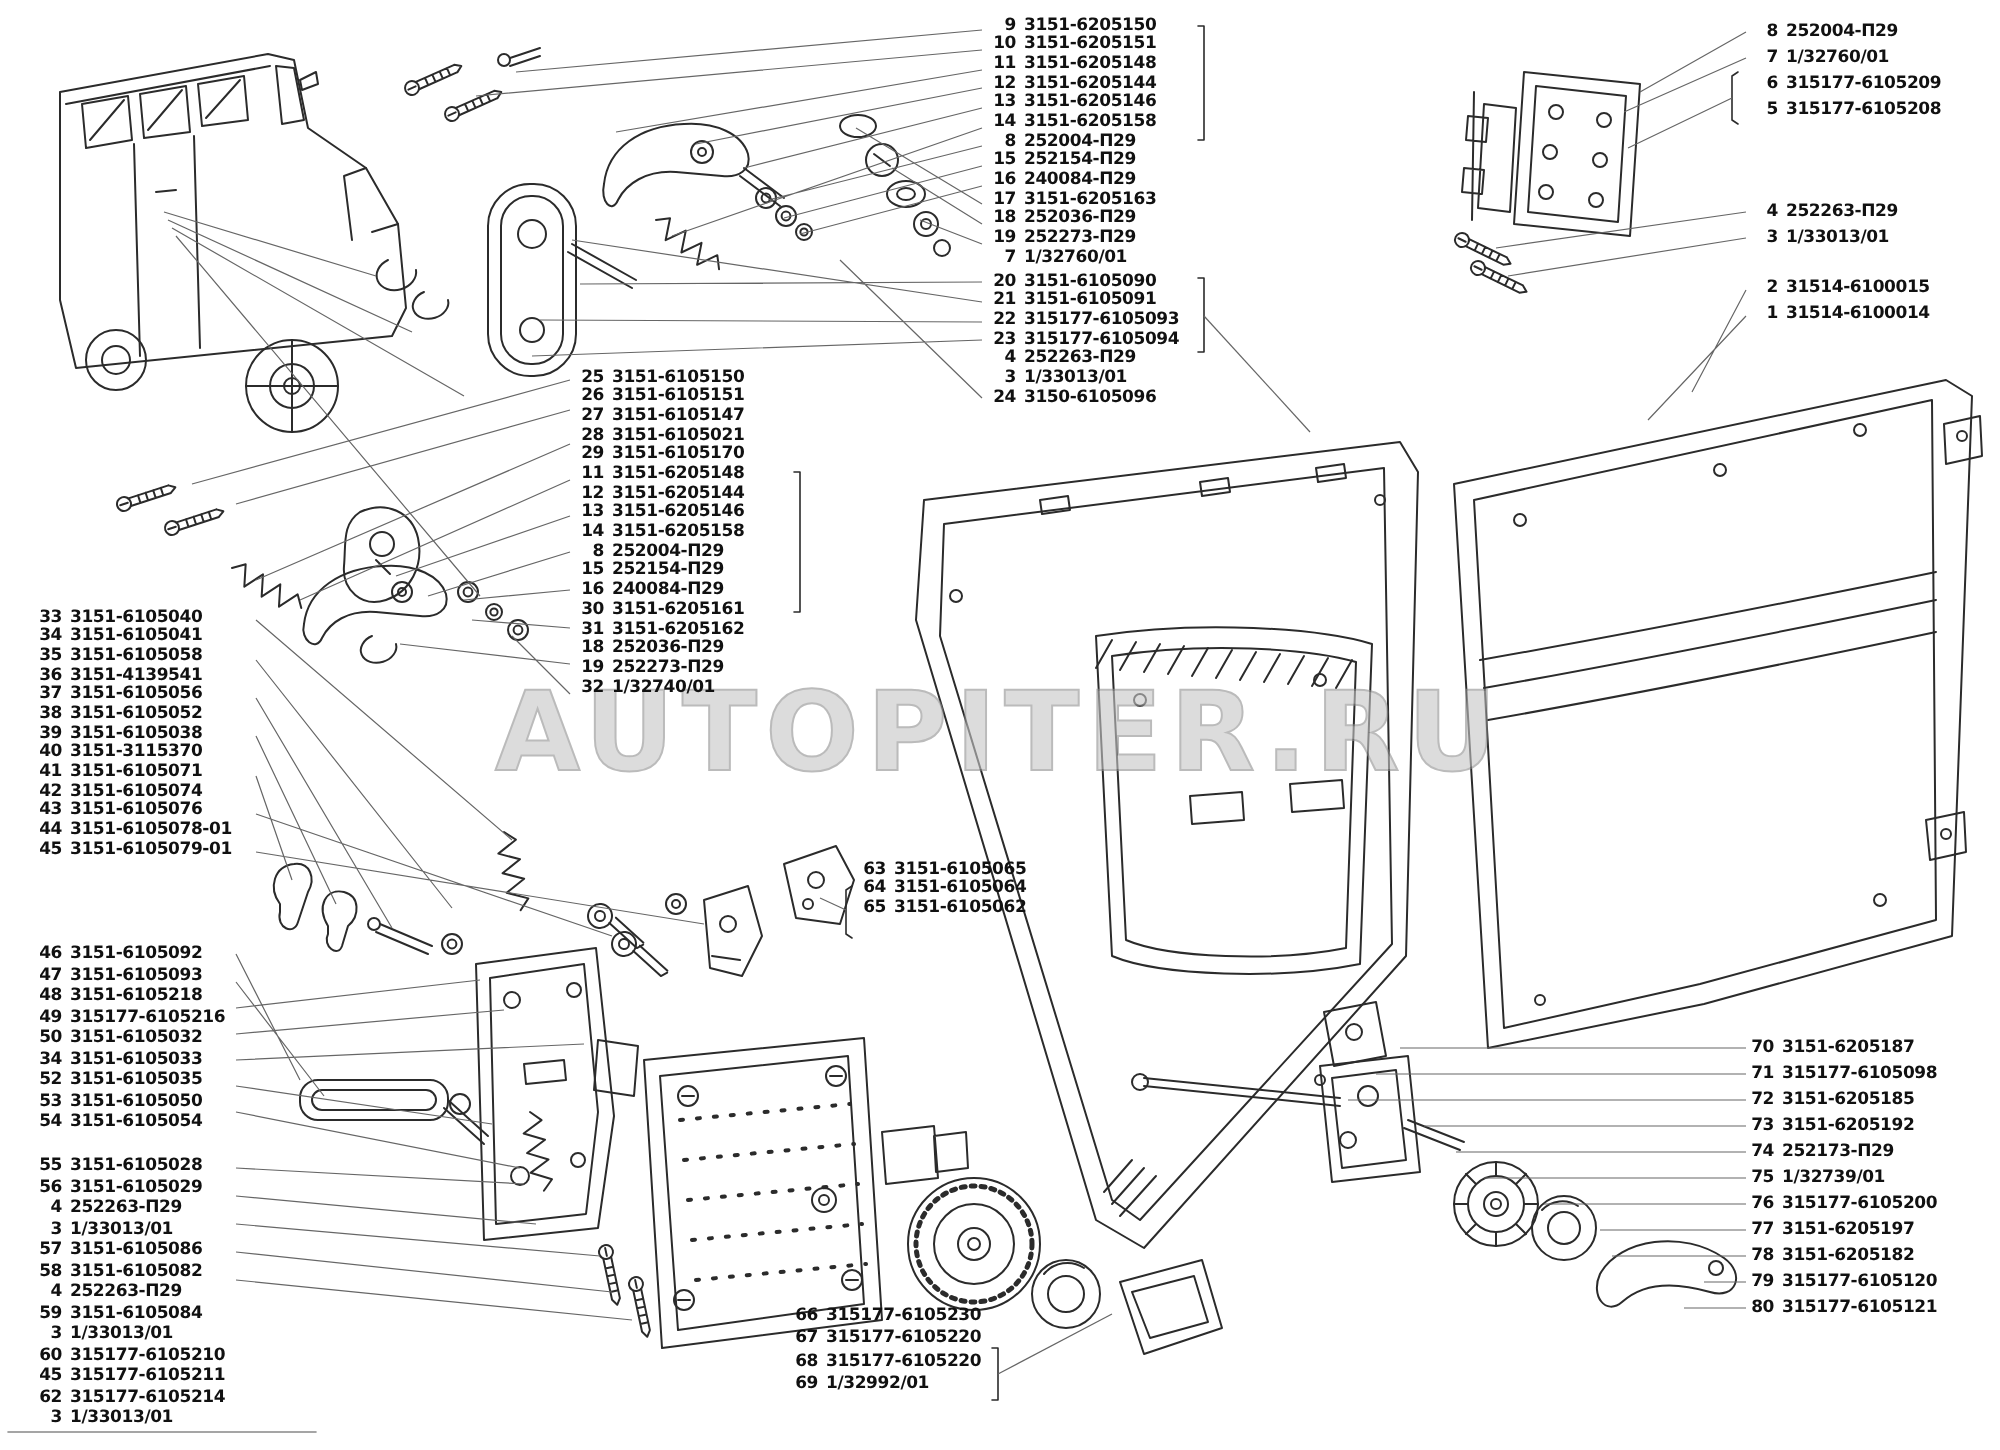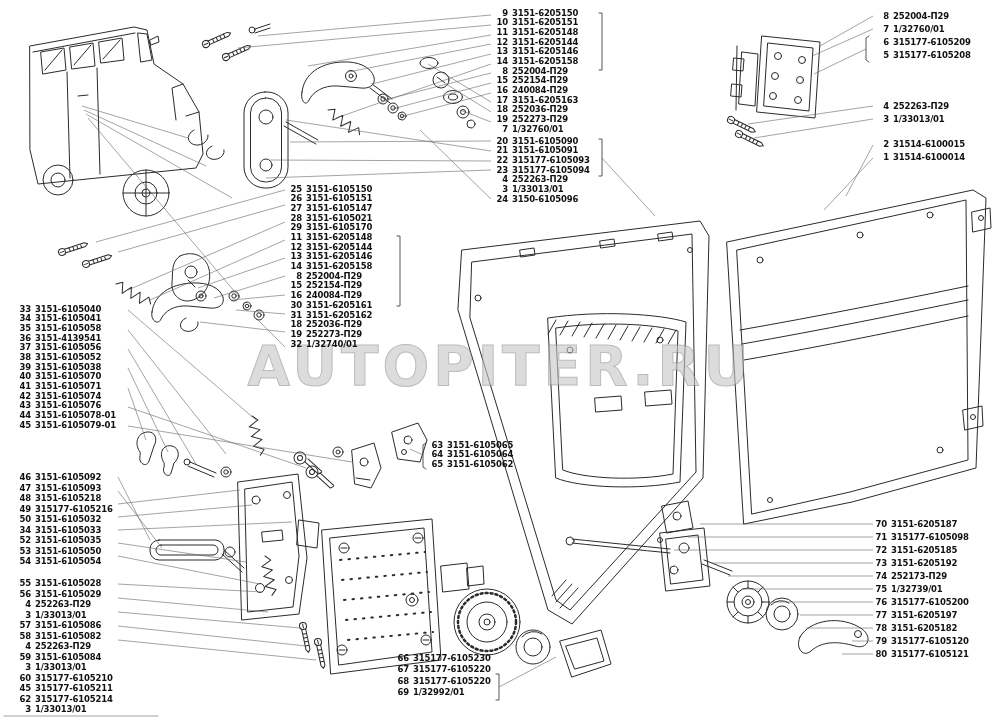--- a/index.html
+++ b/index.html
@@ -475,21 +475,21 @@
       <div class="prow">
         <span class="pnum">38</span>
         <span class="pno">3151-6105052</span>
       </div>
       <div class="prow">
         <span class="pnum">39</span>
         <span class="pno">3151-6105038</span>
       </div>
       <div class="prow">
         <span class="pnum">40</span>
-        <span class="pno">3151-6105070</span>
+        <span class="pno">3151-3115370</span>
       </div>
       <div class="prow">
         <span class="pnum">41</span>
         <span class="pno">3151-6105071</span>
       </div>
       <div class="prow">
         <span class="pnum">42</span>
         <span class="pno">3151-6105074</span>
       </div>
       <div class="prow">
@@ -590,21 +590,21 @@
       </div>
       <div class="prow">
         <span class="pnum">62</span>
         <span class="pno">315177-6105214</span>
       </div>
       <div class="prow">
         <span class="pnum">3</span>
         <span class="pno">1/33013/01</span>
       </div>
     </div>
-<div class="plist rh10" style="left:428px;top:440px">
+<div class="plist rh10" style="left:428px;top:430px">
       <div class="prow">
         <span class="pnum">63</span>
         <span class="pno">3151-6105065</span>
       </div>
       <div class="prow">
         <span class="pnum">64</span>
         <span class="pno">3151-6105064</span>
       </div>
       <div class="prow">
         <span class="pnum">65</span>

